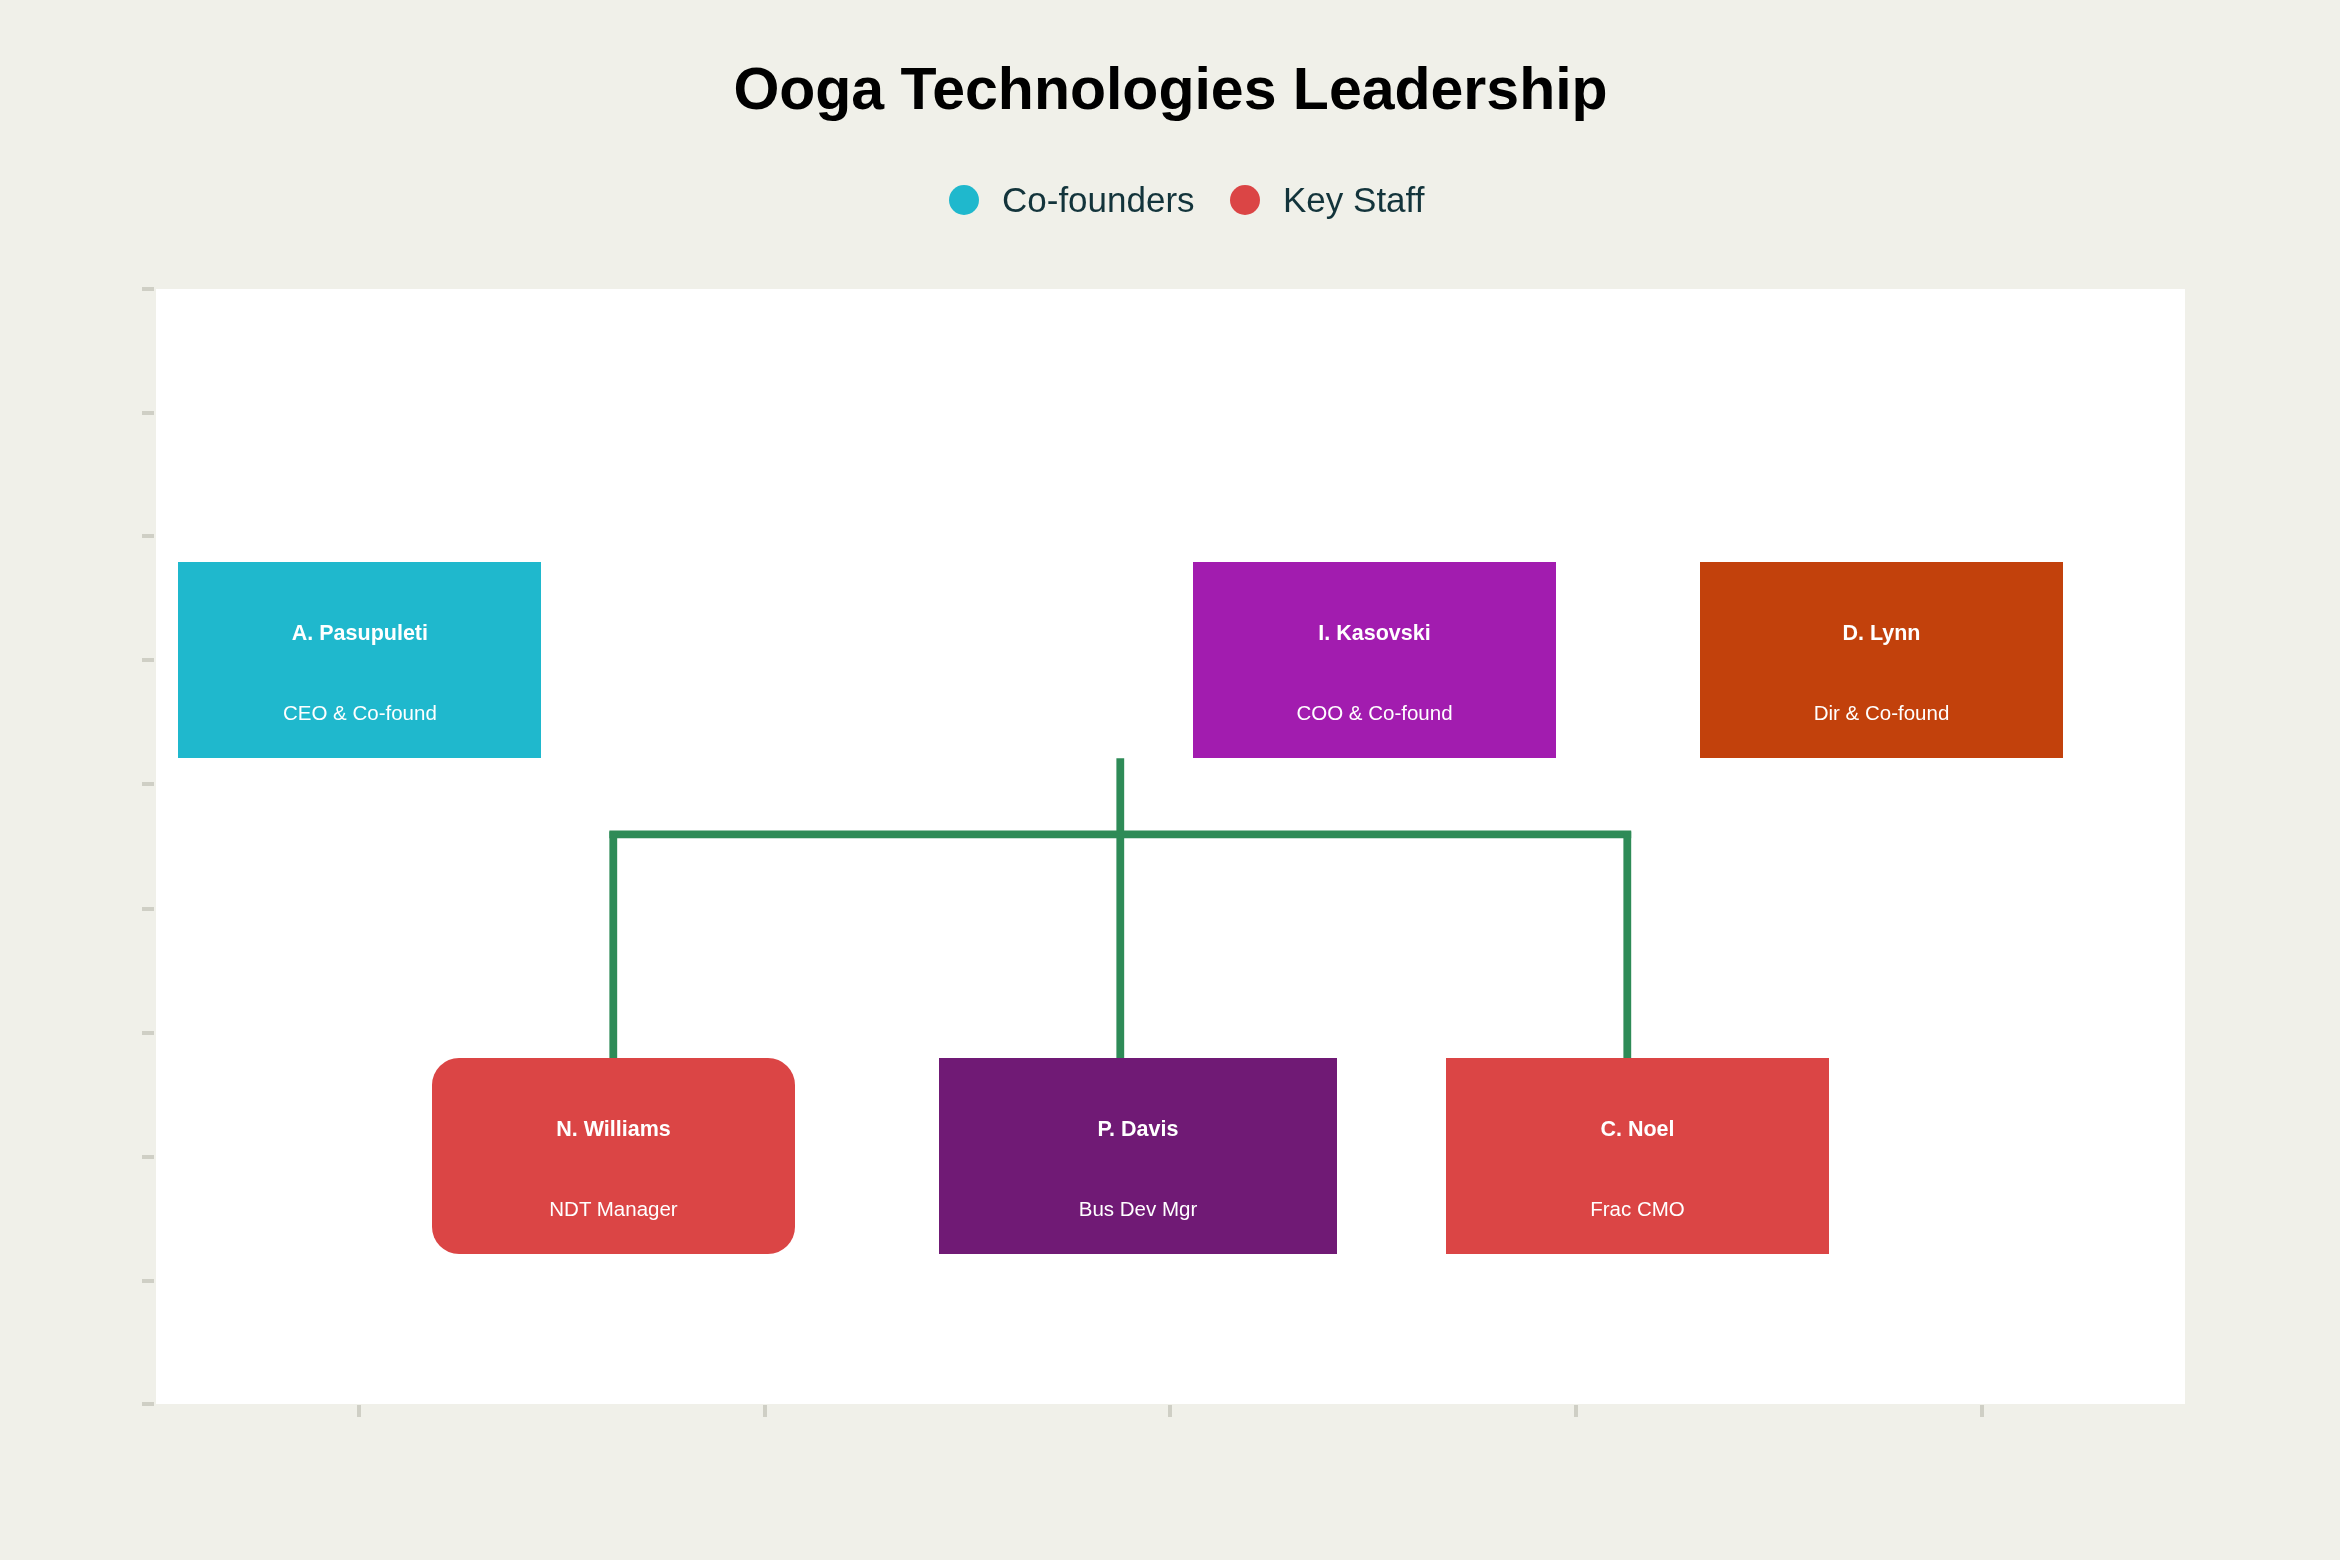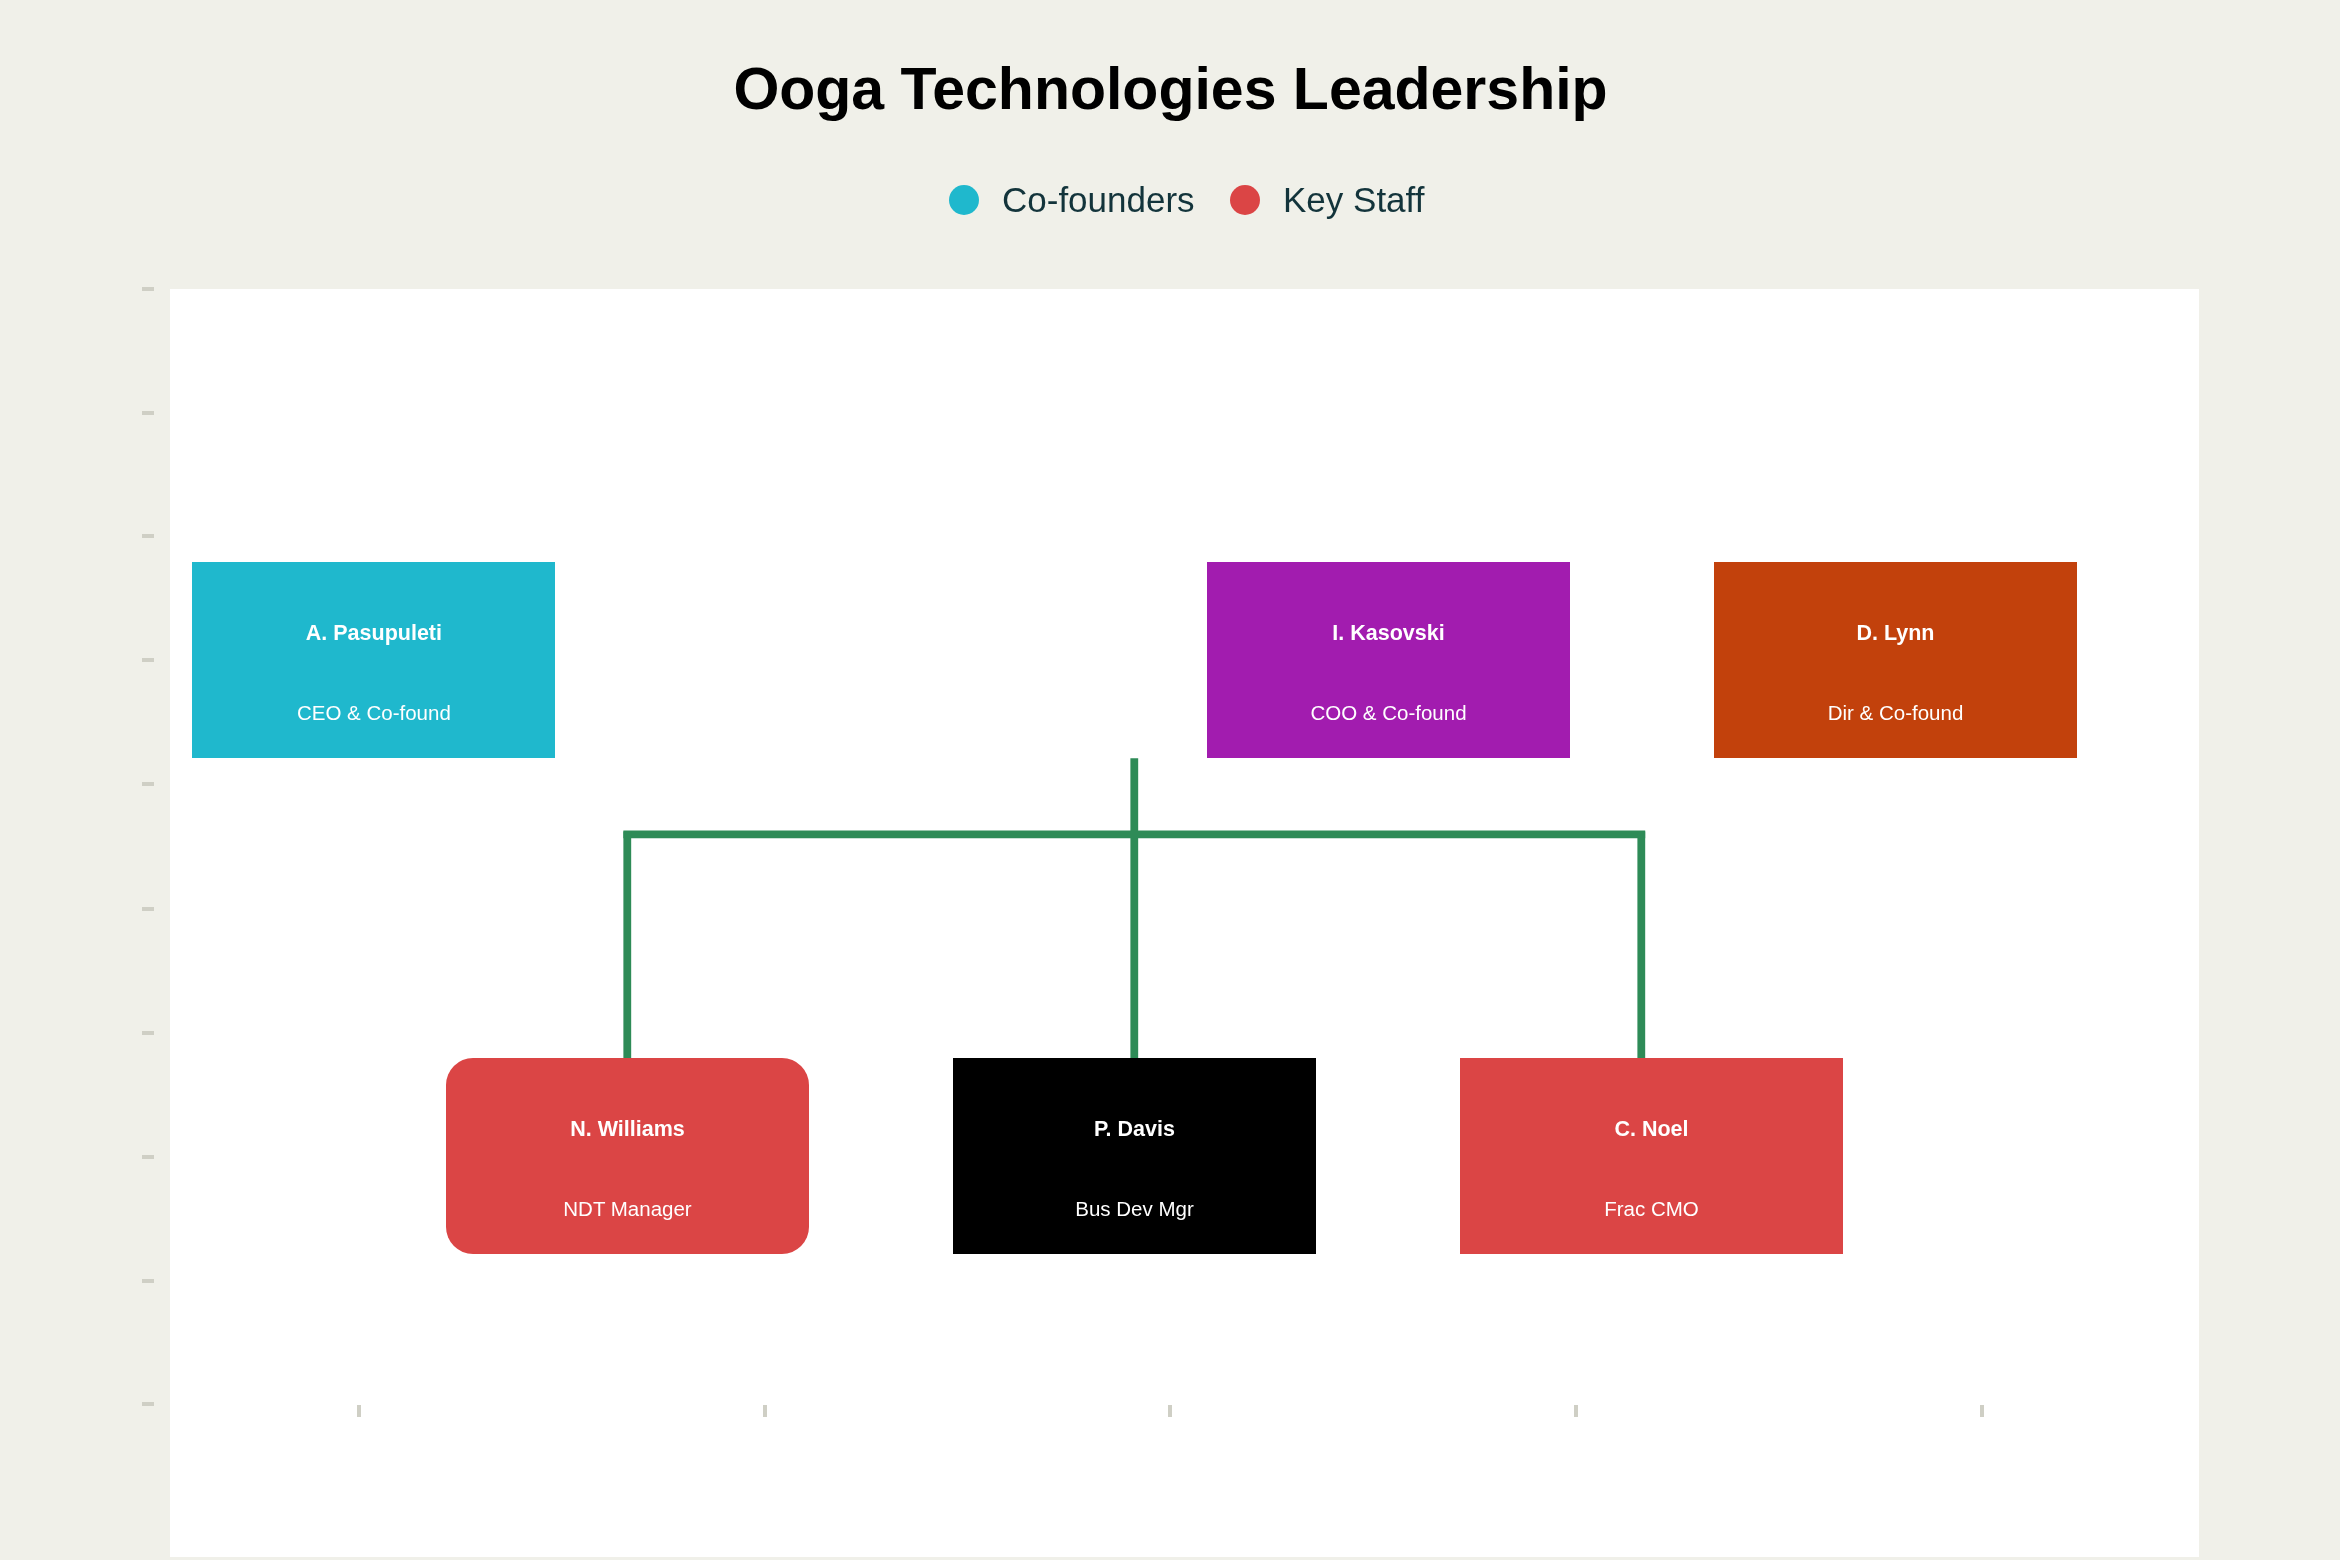--- a/index.html
+++ b/index.html
@@ -53,24 +53,24 @@
     border-radius: 50%;
     flex: 0 0 auto;
   }
   .legend-label {
     font-size: 35px;
     color: #13343B;
     line-height: 1.2;
   }
   .plot {
     position: absolute;
-    left: 170px;
+    left: 156px;
     top: 289px;
     width: 2029px;
-    height: 1268px;
+    height: 1115px;
     background: #FFFFFF;
     text-decoration: underline;
   }
   .connectors {
     position: absolute;
     left: 0;
     top: 0;
     width: 2029px;
     height: 1115px;
   }
@@ -152,21 +152,21 @@
     </div>
     <div class="node founder-4" style="background-color: #c2410c;">
       <div class="node-name">D. Lynn</div>
       <div class="node-role">Dir &amp; Co-found</div>
     </div>
 
     <div class="node staff-1" style="background-color: rgb(219, 69, 69); border-radius: 27px;">
       <div class="node-name">N. Williams</div>
       <div class="node-role">NDT Manager</div>
     </div>
-    <div class="node staff-2" style="background-color: #000000;">
+    <div class="node staff-2" style="background-color: #701a75; padding-left: 35px;">
       <div class="node-name">P. Davis</div>
       <div class="node-role">Bus Dev Mgr</div>
     </div>
     <div class="node staff-3" style="background-color: rgb(219, 69, 69); padding-left: 20px;">
       <div class="node-name">C. Noel</div>
       <div class="node-role">Frac CMO</div>
     </div>
 
   </div>
 

